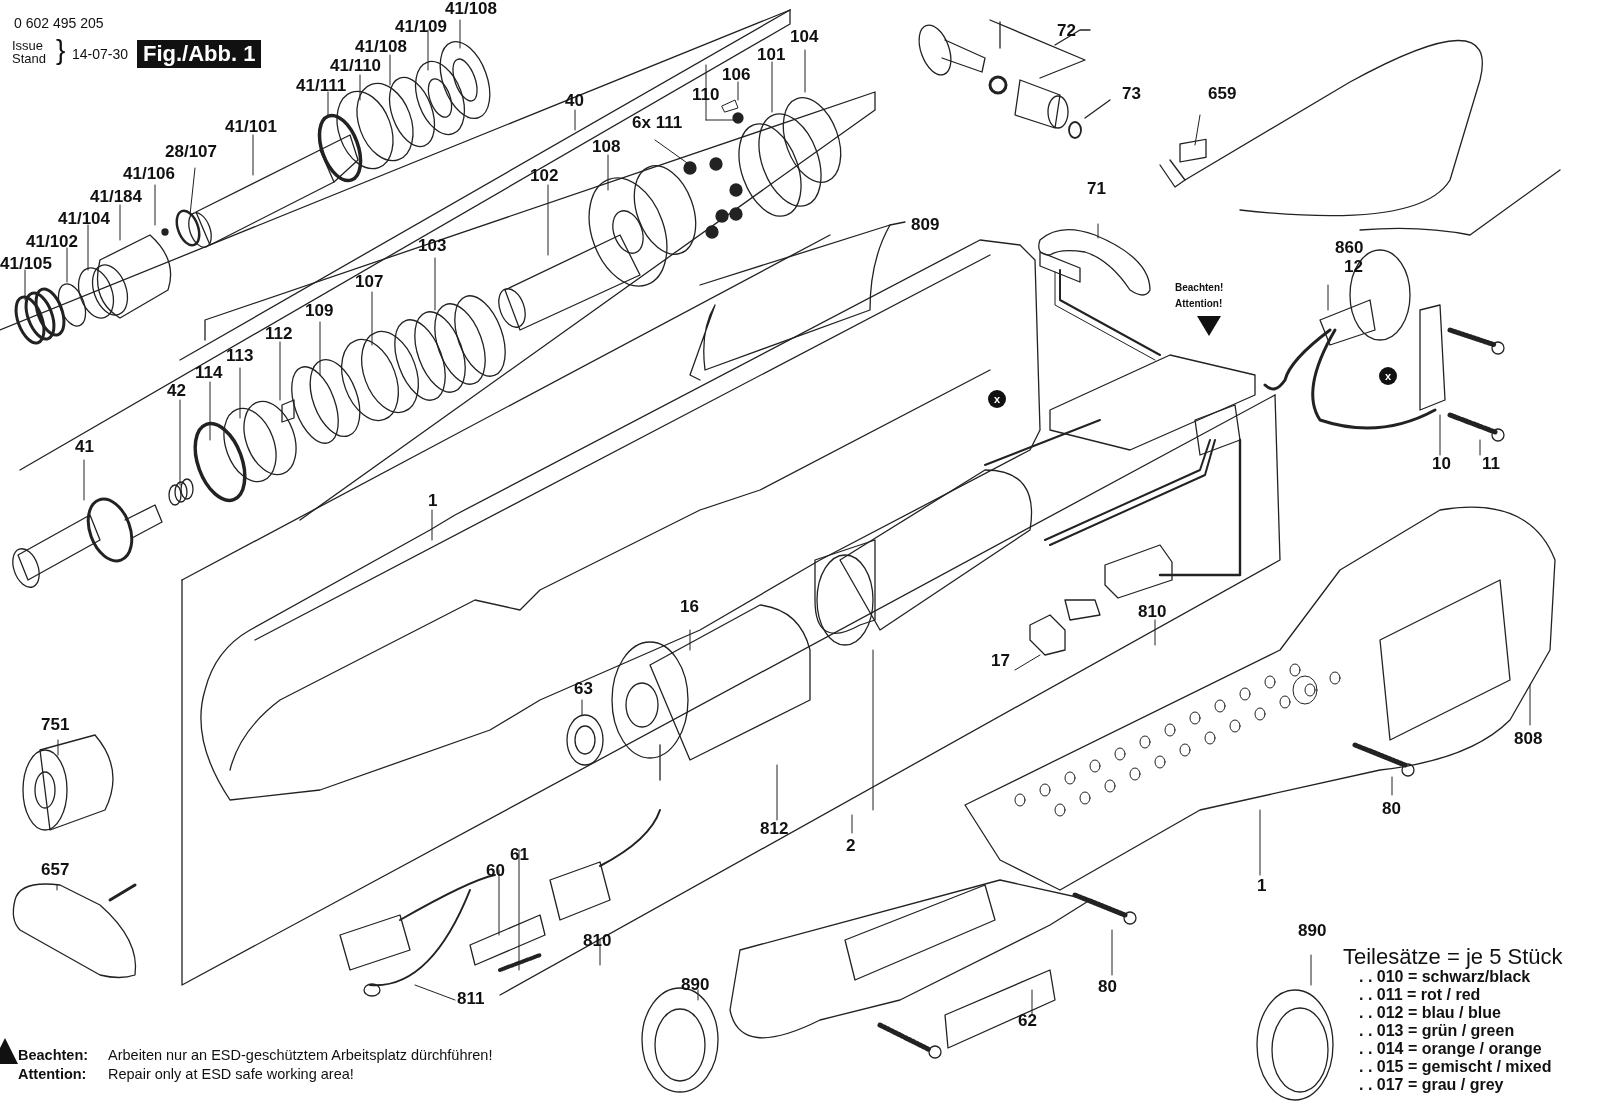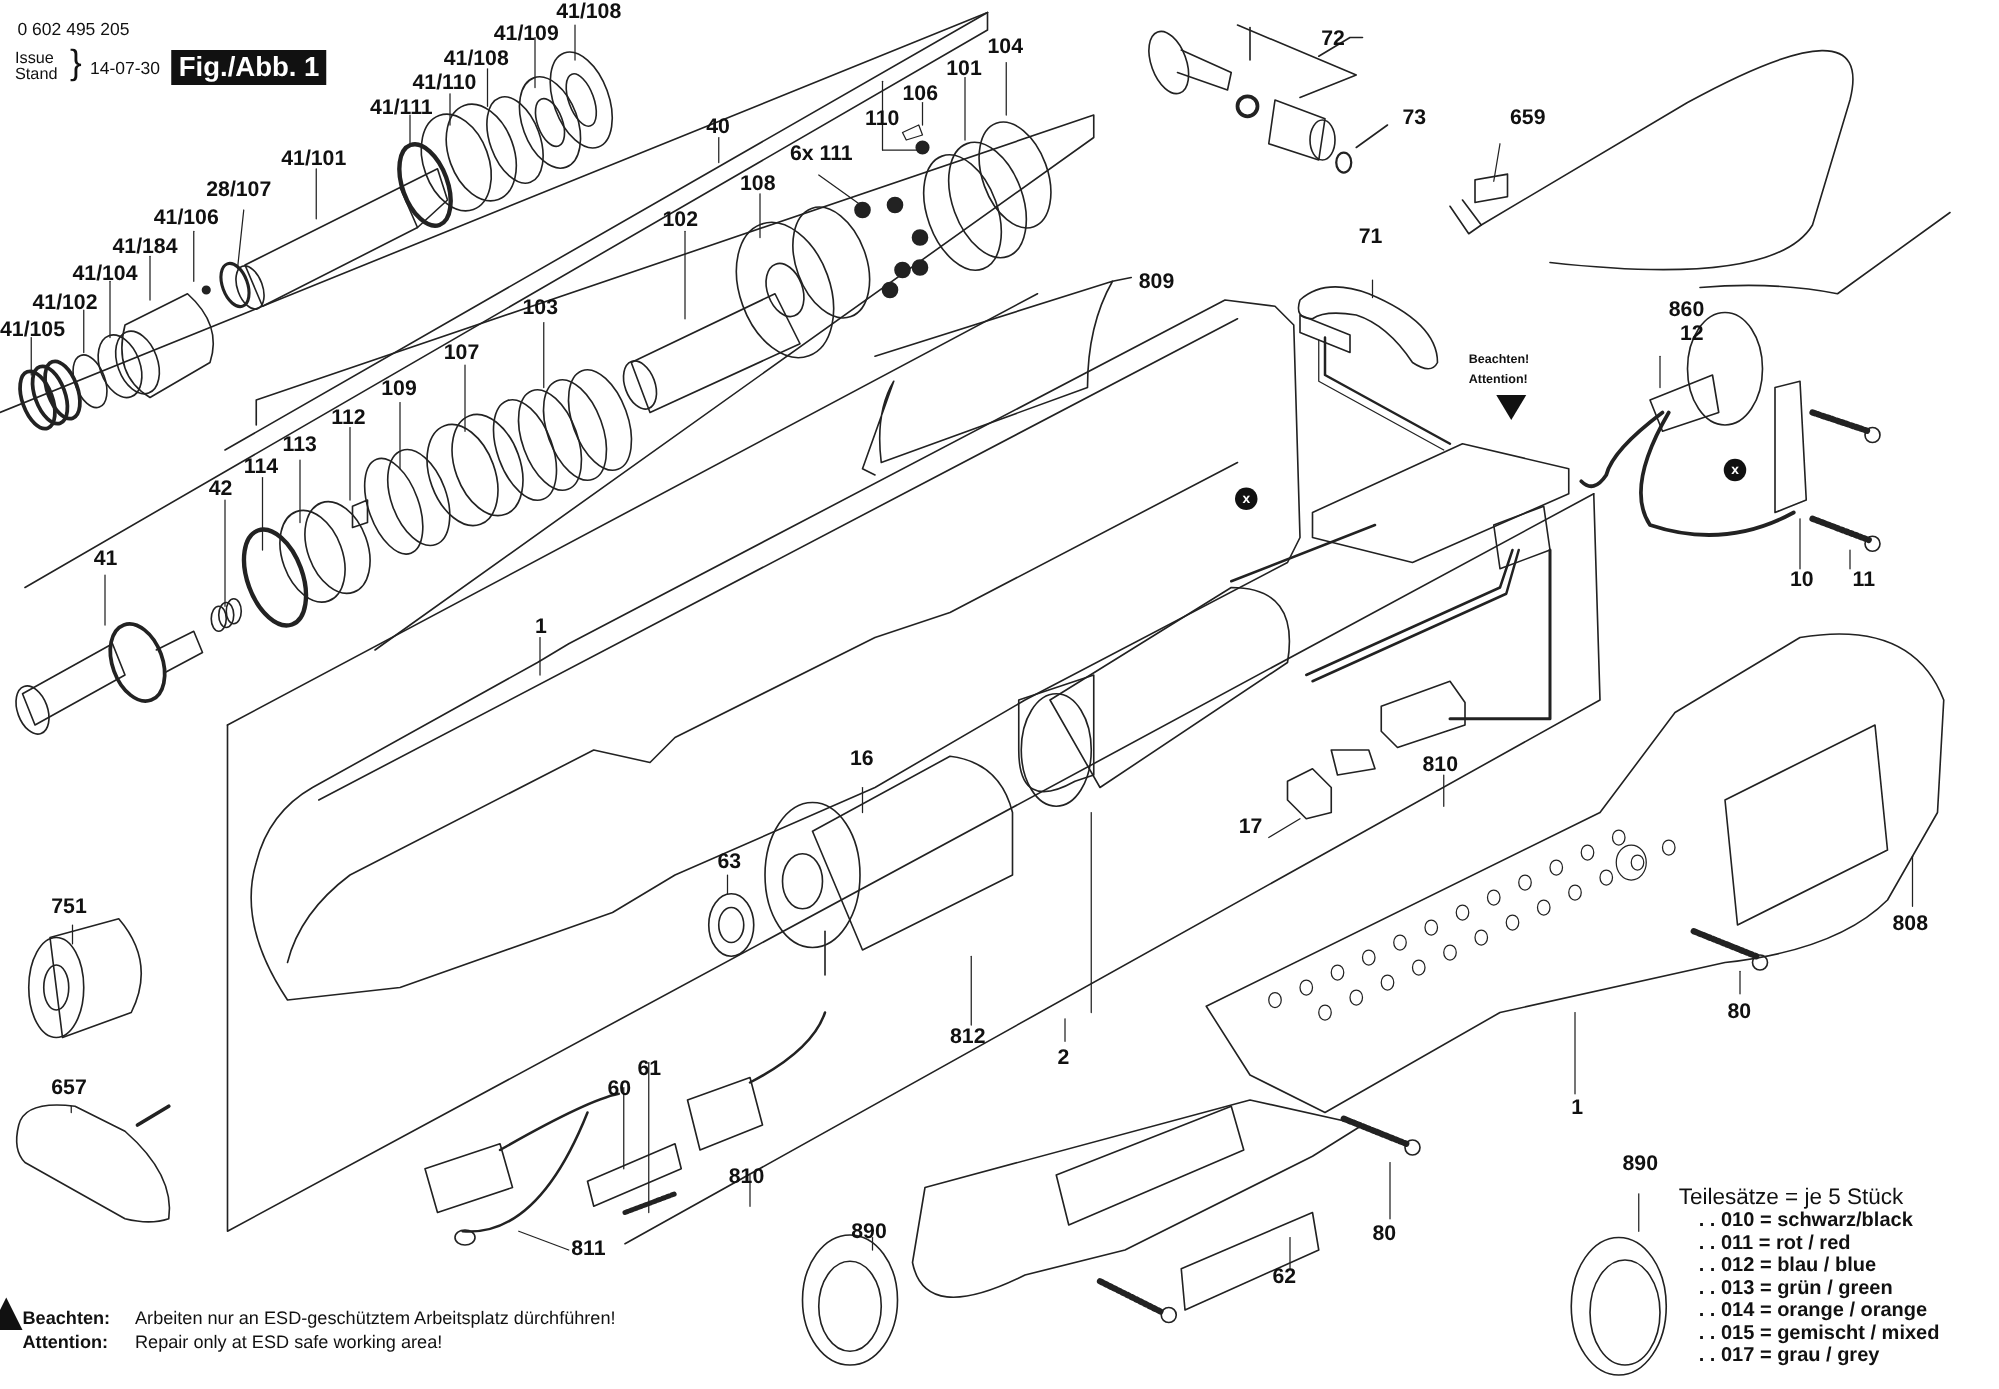--- a/index.html
+++ b/index.html
@@ -9,21 +9,21 @@
   .lbl { position: absolute; font-family: "Liberation Sans", sans-serif; font-weight: bold;
          font-size: 17px; color: #111; white-space: nowrap; line-height: 1; }
   .hdr-num { position: absolute; left: 14px; top: 16px; font-size: 14px; }
   .hdr-issue { position: absolute; left: 12px; top: 39px; font-size: 13px; line-height: 13px; }
   .hdr-brace { position: absolute; left: 56px; top: 36px; font-size: 28px; line-height: 28px; font-weight: 300; }
   .hdr-date { position: absolute; left: 72px; top: 47px; font-size: 14px; }
   .fig-box { position: absolute; left: 137px; top: 40px; background: #111; color: #fff;
              font-weight: bold; font-size: 22px; padding: 2px 6px; line-height: 24px; }
   .attn-top { position: absolute; left: 1175px; top: 280px; font-weight: bold; font-size: 10px; line-height: 16px; }
   .kits { position: absolute; left: 1343px; top: 948px; font-size: 16px; line-height: 18px; }
-  .kits .kits-title { font-weight: normal; font-size: 18px; margin-bottom: 2px; }
+  .kits .kits-title { font-weight: normal; font-size: 22px; margin-bottom: 2px; }
   .kits .kit { font-weight: bold; margin-left: 16px; }
   .mods { position: absolute; left: 1068px; top: 1032px; font-size: 13.5px; line-height: 15px; }
   .esd { position: absolute; left: 0; top: 1034px; font-size: 14.5px; line-height: 19px; }
   .esd .tri { position: absolute; left: -8px; top: 4px; width: 0; height: 0;
               border-left: 13px solid transparent; border-right: 13px solid transparent;
               border-bottom: 26px solid #111; }
   .esd .row { position: absolute; left: 18px; white-space: nowrap; margin-top: 12px; }
   .esd b { display: inline-block; width: 90px; }
   .xbadge { position: absolute; width: 18px; height: 18px; border-radius: 50%; background: #111;
             color: #fff; font-size: 11px; font-weight: bold; text-align: center; line-height: 18px; }

